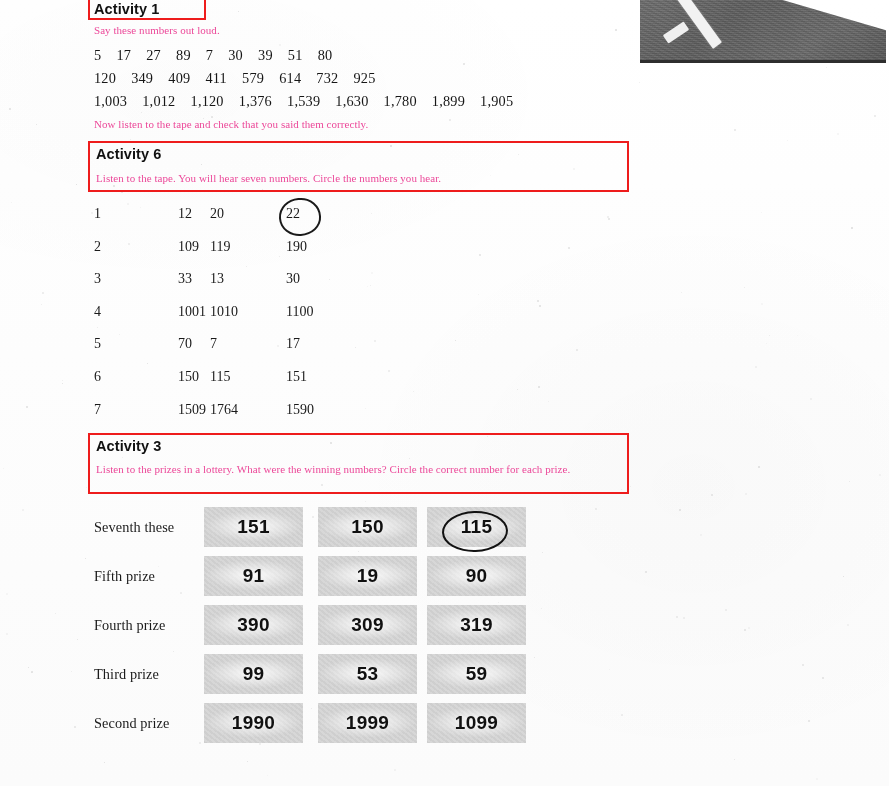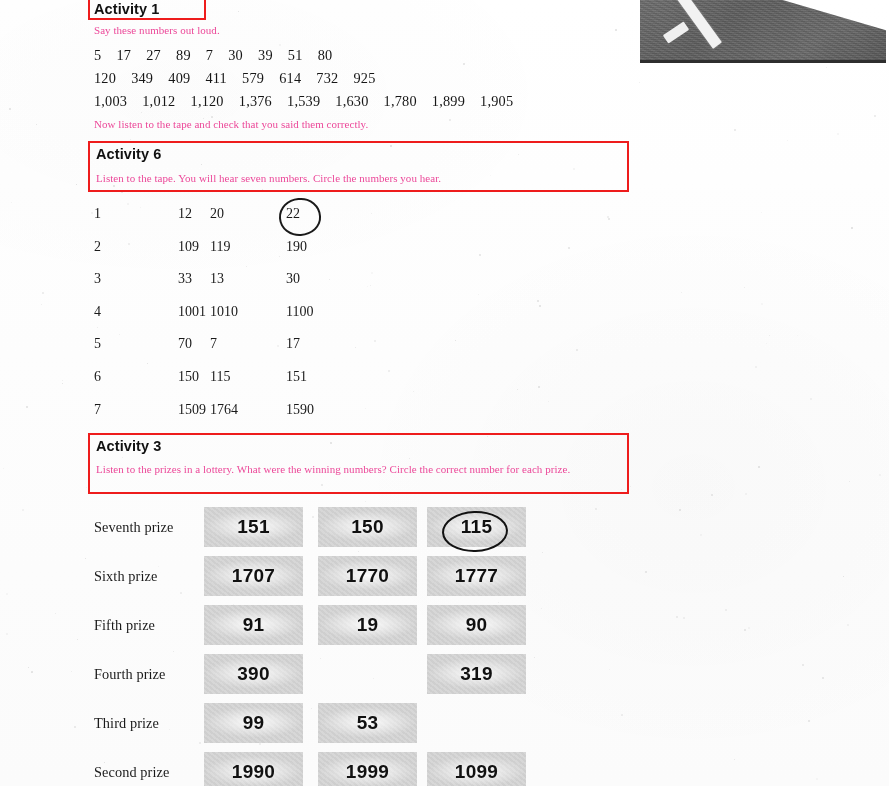--- a/index.html
+++ b/index.html
@@ -459,72 +459,66 @@
     </div>
   </div>
 <div id="circle-22"></div>
 
 <div class="redbox" id="redbox-3"></div>
 <div class="act-title" id="a3-title">Activity 3</div>
 <div class="act-instr" id="a3-instr">Listen to the prizes in a lottery. What were the winning numbers? Circle the correct number for each prize.</div>
 
 <div id="prize-table">
     <div class="prize-row">
-      <span class="prize-label">Seventh prize</span>
+      <span class="prize-label">Seventh these</span>
       <span class="prize-cell c0">
         <span class="prize-num">151</span>
       </span>
       <span class="prize-cell c1">
         <span class="prize-num">150</span>
       </span>
       <span class="prize-cell c2">
         <span class="prize-num">115</span>
-      </span>
-    </div>
-    <div class="prize-row">
-      <span class="prize-label">Sixth prize</span>
-      <span class="prize-cell c0">
-        <span class="prize-num">1707</span>
-      </span>
-      <span class="prize-cell c1">
-        <span class="prize-num">1770</span>
-      </span>
-      <span class="prize-cell c2">
-        <span class="prize-num">1777</span>
       </span>
     </div>
     <div class="prize-row">
       <span class="prize-label">Fifth prize</span>
       <span class="prize-cell c0">
         <span class="prize-num">91</span>
       </span>
       <span class="prize-cell c1">
         <span class="prize-num">19</span>
       </span>
       <span class="prize-cell c2">
         <span class="prize-num">90</span>
       </span>
     </div>
     <div class="prize-row">
       <span class="prize-label">Fourth prize</span>
       <span class="prize-cell c0">
         <span class="prize-num">390</span>
       </span>
+      <span class="prize-cell c1">
+        <span class="prize-num">309</span>
+      </span>
       <span class="prize-cell c2">
         <span class="prize-num">319</span>
       </span>
     </div>
     <div class="prize-row">
       <span class="prize-label">Third prize</span>
       <span class="prize-cell c0">
         <span class="prize-num">99</span>
       </span>
       <span class="prize-cell c1">
         <span class="prize-num">53</span>
       </span>
+      <span class="prize-cell c2">
+        <span class="prize-num">59</span>
+      </span>
     </div>
     <div class="prize-row">
       <span class="prize-label">Second prize</span>
       <span class="prize-cell c0">
         <span class="prize-num">1990</span>
       </span>
       <span class="prize-cell c1">
         <span class="prize-num">1999</span>
       </span>
       <span class="prize-cell c2">

